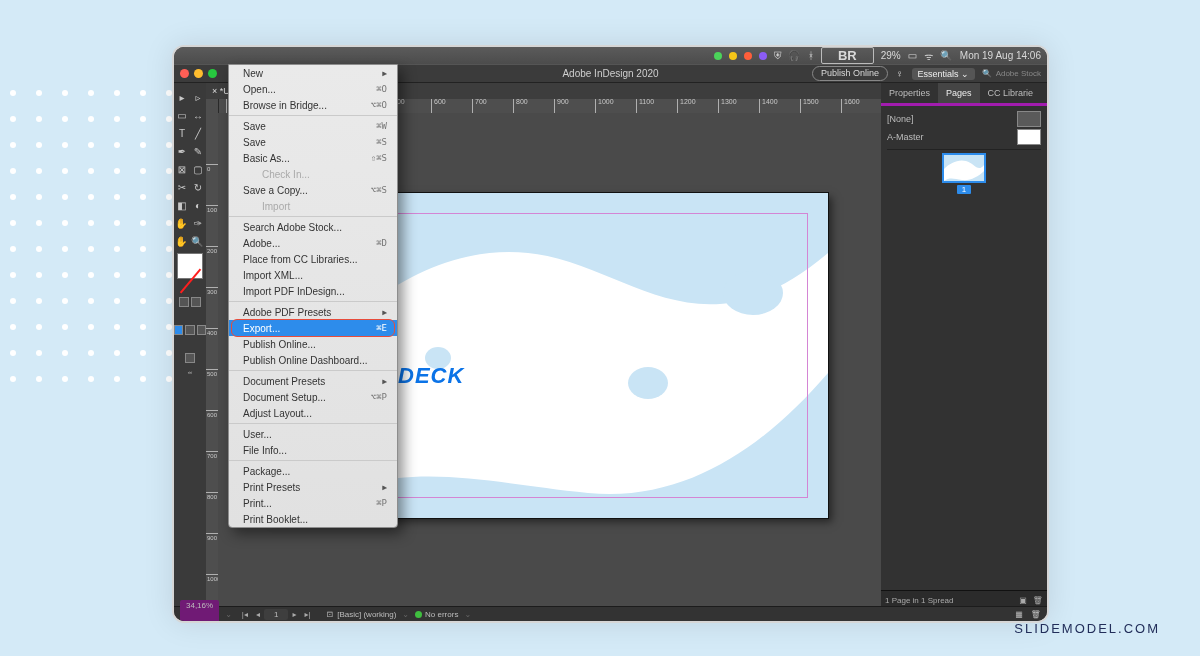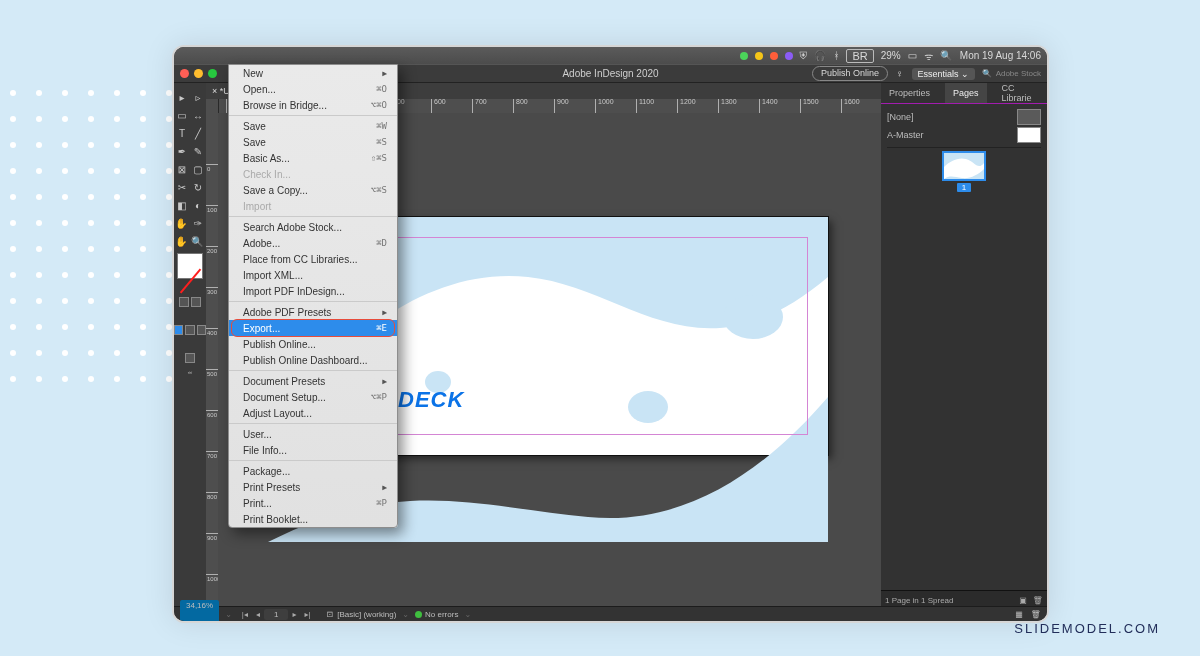--- a/index.html
+++ b/index.html
@@ -137,22 +137,22 @@
   .ruler-v .tick { position:absolute; left:0; width:100%; border-top:1px solid #b0b0b0; }
   .ruler-v .tick span{ position:absolute; left:1px; top:1px; writing-mode: horizontal-tb; font-size:6px;}
   
   .canvas {
     position:absolute; left:44px; top:30px;
     right:166px; bottom:0;
     background:#4a4a4a;
     overflow:hidden;
   }
   .page {
-    position:absolute; left:50px; top:80px; width:560px; height:238px;
-    background:#fff; box-shadow:0 0 0 1px #111, 4px 4px 8px rgba(0,0,0,0.5);margin-top:24px;
+    position:absolute; left:50px; top:80px; width:560px; height:325px;
+    background:#fff; box-shadow:0 0 0 1px #111, 4px 4px 8px rgba(0,0,0,0.5);
   }
   .page-margin {
     position:absolute; left:20px; top:20px; right:20px; bottom:20px;
     border:1px solid #d485d4;
   }
   .blob-svg { position:absolute; inset:0; }
   .slide-title {
     position:absolute; left:130px; top:170px;
     font-family: Arial, sans-serif; font-weight:900; font-style:italic;
     color:#0b73e7; font-size:22px; letter-spacing:1px;
@@ -164,21 +164,21 @@
     text-transform:uppercase;
   }
   
   .right-panel {
     position:absolute; right:0; top:0; width:166px; height:100%;
     background:#323232;
     color:#bdbdbd;
     font-size:9px;
   }
   .panel-tabs {
-    display:flex; height:20px; align-items:flex-end; border-bottom:1px solid #a21caf;gap:7px;
+    display:flex; height:20px; align-items:flex-end; border-bottom:3px solid #a21caf;
   }
   .panel-tab { padding:0 8px; height:100%; display:flex; align-items:center; cursor:default;}
   .panel-tab.active { background:#454545; color:#ececec;}
   .master-list { padding:4px 6px; }
   .master-row { display:flex; justify-content:space-between; align-items:center; height:18px;}
   .master-thumb { width:22px; height:14px; background:#5a5a5a; border:1px solid #888;}
   .master-thumb.white { background:#fff;}
   .divider { height:1px; background:#222; margin:3px 0; }
   .page-thumb-wrap { display:flex; flex-direction:column; align-items:center; }
   .page-thumb { width:40px; height:26px; background:#fff; border:2px solid #2d8ceb; position:relative; }
@@ -187,40 +187,40 @@
   
   .file-menu {
     position:absolute; left:54px; top:17px; width:170px;
     background:#eeeeee; background:linear-gradient(#eaeaea,#e1e1e1);
     border:1px solid #8d8d8d; box-shadow:5px 6px 14px rgba(0,0,0,0.45);
     font-size:10px; color:#333; z-index:50;
     border-radius:0 0 4px 4px;
     box-sizing:border-box;
   }
   .file-menu .row { display:flex; justify-content:space-between; height:16px; align-items:center; padding:0 10px 0 14px;}
-  .file-menu .row.disabled { color:#aaa; }
+  .file-menu .row.disabled { color:#aaa;margin-left:19px; }
   .file-menu hr { border:none; border-top:1px solid #cacaca; margin:2px 0;}
   .file-menu .row.highlight {
     background:#2d8ceb; color:#fff; position:relative;
   }
   .file-menu .row.highlight::after{
     content:''; position:absolute; left:2px; right:2px; top:-1px; bottom:-1px;
     border:1.5px solid #e74c3c; border-radius:6px; pointer-events:none;
   }
   .file-menu .sub { color:#777; font-family:Menlo,monospace; font-size:9px; }
   .file-menu .row.highlight .sub{ color:#fff;}
   .file-menu .arrow { font-size:8px; color:#555; }
   
   .status-bar {
     position:absolute; left:0; bottom:0; height:14px; right:0;
     background:#333; border-top:1px solid #1c1c1c;
     display:flex; align-items:center; font-size:8px; color:#bdbdbd;
   }
   .status-bar .sep{ margin:0 6px; color:#666; }
-  .status-zoom{ margin-left:6px; background:#0369a1; padding:0 6px; height:29px; line-height:11px; border-radius:2px;}
+  .status-zoom{ margin-left:6px; background:#701a75; padding:0 6px; height:29px; line-height:11px; border-radius:2px;}
   .nav-btn { padding:0 4px; color:#aaa; }
   .green-dot { width:7px; height:7px; border-radius:50%; background:#3fbf3f; margin-right:3px; }
   .status-right { position:absolute; right:6px; display:flex; gap:8px; align-items:center;}
   .watermark { position:absolute; right:40px; bottom:20px; font-family: Arial, sans-serif; letter-spacing:2px; font-size:13px; color:#222e5a; font-weight:500; }
 </style>
 </head>
 <body>
 
 <div class="dot-pattern" id="dots">
     <span style="left: 0px; top: 0px;"></span>
@@ -325,21 +325,21 @@
 
   <div class="mac-menubar">
     <div class="right">
       <span class="menu-dot" style="background:#4bd35a"></span>
       <span class="menu-dot" style="background:#f5c518"></span>
       <span class="menu-dot" style="background:#ff5e3a"></span>
       <span class="menu-dot" style="background:#8b5cf6"></span>
       <span>⛨</span>
       <span>🎧</span>
       <span>ᚼ</span>
-      <span style="border:1px solid #bbb;border-radius:2px;padding:0 5px;font-size:11px;">BR</span>
+      <span style="border:1px solid #bbb;border-radius:2px;padding:0 16px;font-size:13px;font-weight:bold;">BR</span>
       <span>29%</span>
       <span>▭</span>
       <span>ᯤ</span>
       <span>🔍</span>
       <span>Mon 19 Aug  14:06</span>
     </div>
   </div>
 
   <div class="app-titlebar">
     <div class="traffic">

